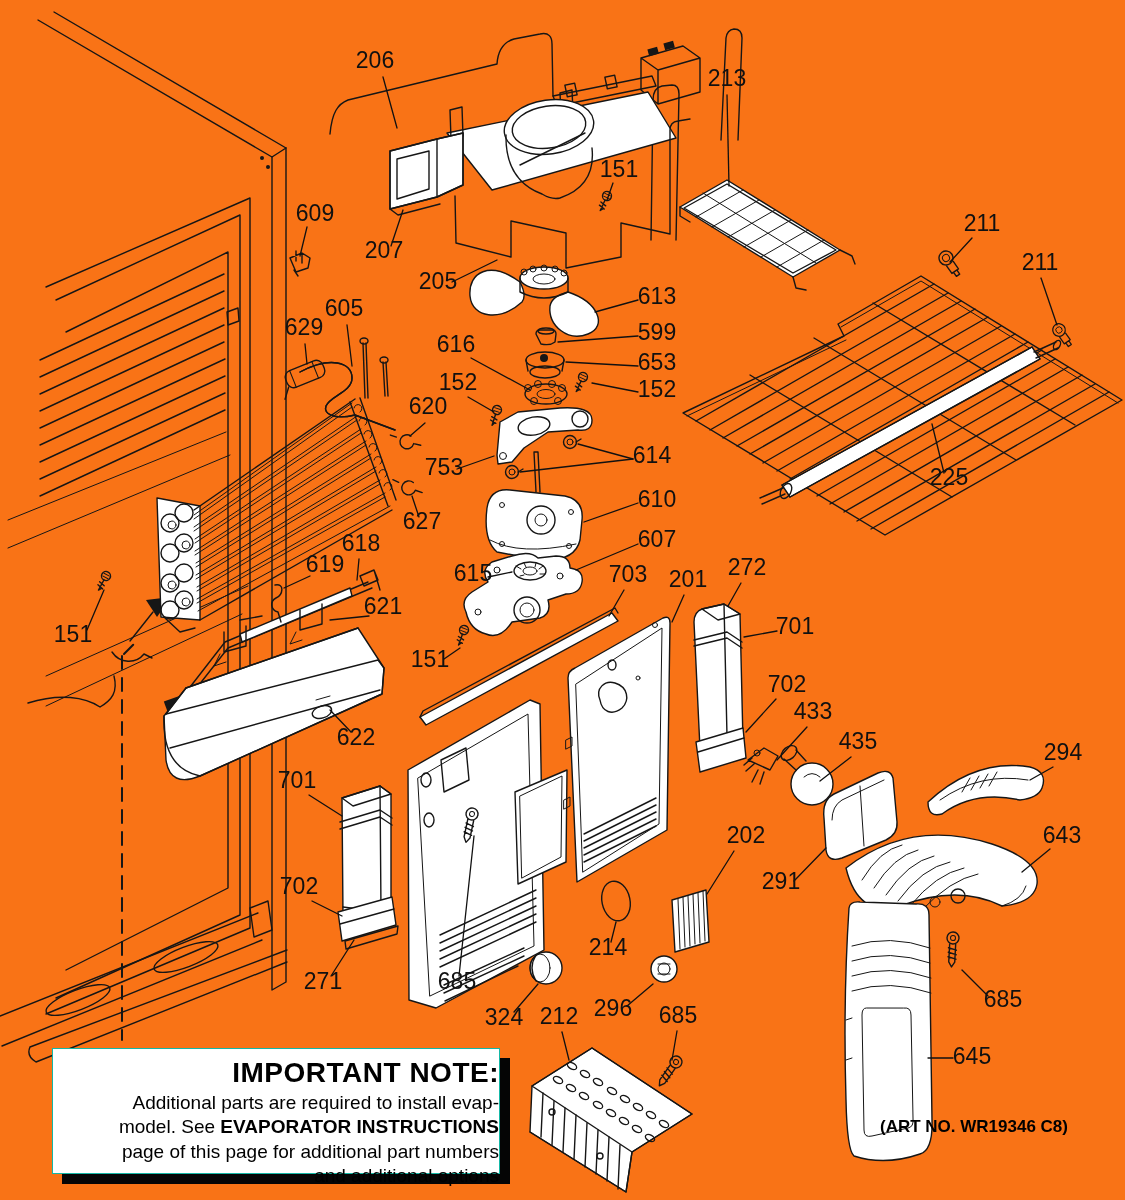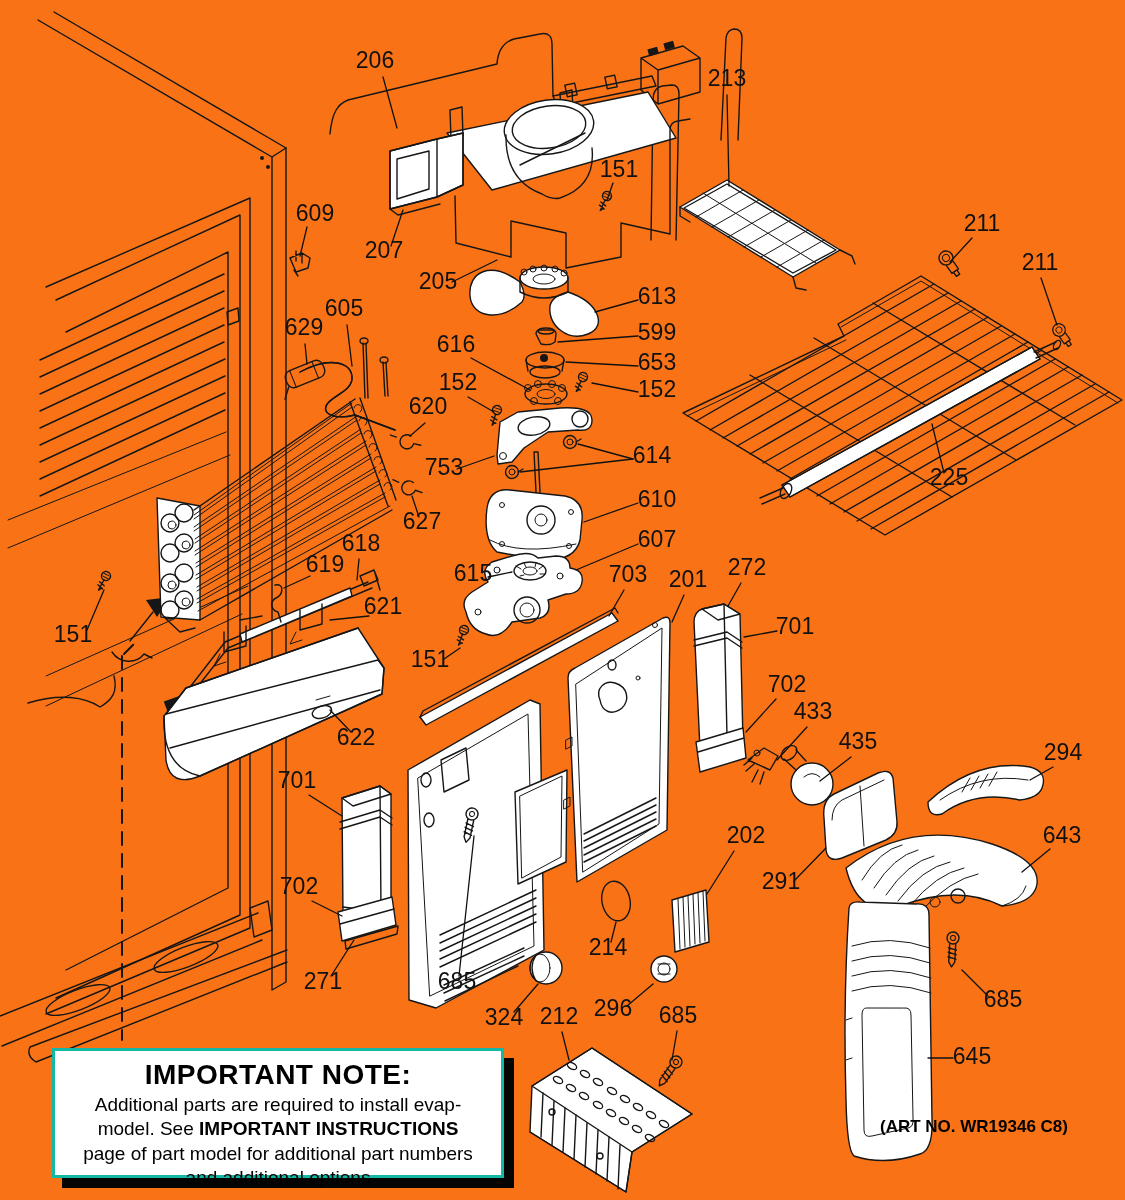--- a/index.html
+++ b/index.html
@@ -6,21 +6,21 @@
   #stage{position:relative;width:1125px;height:1200px;background:#f97316;overflow:hidden;}
   svg{position:absolute;left:0;top:0;}
   svg *{stroke:#161616;fill:none;stroke-width:1.4;stroke-linecap:round;stroke-linejoin:round;}
   .wf{fill:#ffffff;}
   .blk{fill:#161616;stroke:none;}
   .thin{stroke-width:1;}
   .dash{stroke-dasharray:13 9;stroke-width:2;}
   .plbl{font:23px "Liberation Sans",sans-serif;fill:#111;stroke:none;text-anchor:middle;}
   .leader{stroke:#111;stroke-width:1.3;}
   #note{position:absolute;left:52px;top:1048px;width:446px;height:124px;background:#fff;
-        border:3px solid #14b8a6;box-shadow:10px 10px 0 #050505;text-align:center;color:#000;}
+        border:1px solid #14b8a6;box-shadow:10px 10px 0 #050505;text-align:right;color:#000;}
   #note .t{font-weight:bold;font-size:28px;margin-top:8px;letter-spacing:0.5px;}
   #note .b{font-size:19px;line-height:1.28;margin-top:2px;}
   #artno{position:absolute;left:880px;top:1117px;font-weight:bold;font-size:17px;color:#000;}
 </style>
 </head>
 <body>
 
 <div id="stage">
 <svg width="1125" height="1200" viewBox="0 0 1125 1200">
 
@@ -604,20 +604,20 @@
           <line x1="953" y1="1058" x2="928" y2="1058" class="leader"></line>
           <text x="972" y="1064" class="plbl">645</text>
         </g>
       </g>
 </svg>
 
 <div id="note">
   <div class="t">IMPORTANT NOTE:</div>
   <div class="b">
     <span>Additional parts are required to install evap-</span><br>
-    <span>model.  See </span><b>IMPORTANT INSTRUCTIONS</b><br>
-    <span>page of part model for additional part numbers</span><br>
+    <span>model.  See </span><b>EVAPORATOR INSTRUCTIONS</b><br>
+    <span>page of this page for additional part numbers</span><br>
     <span>and additional options</span>
   </div>
 </div>
 
 <div id="artno">(ART NO. WR19346 C8)</div>
 </div>
 
 </body></html>

